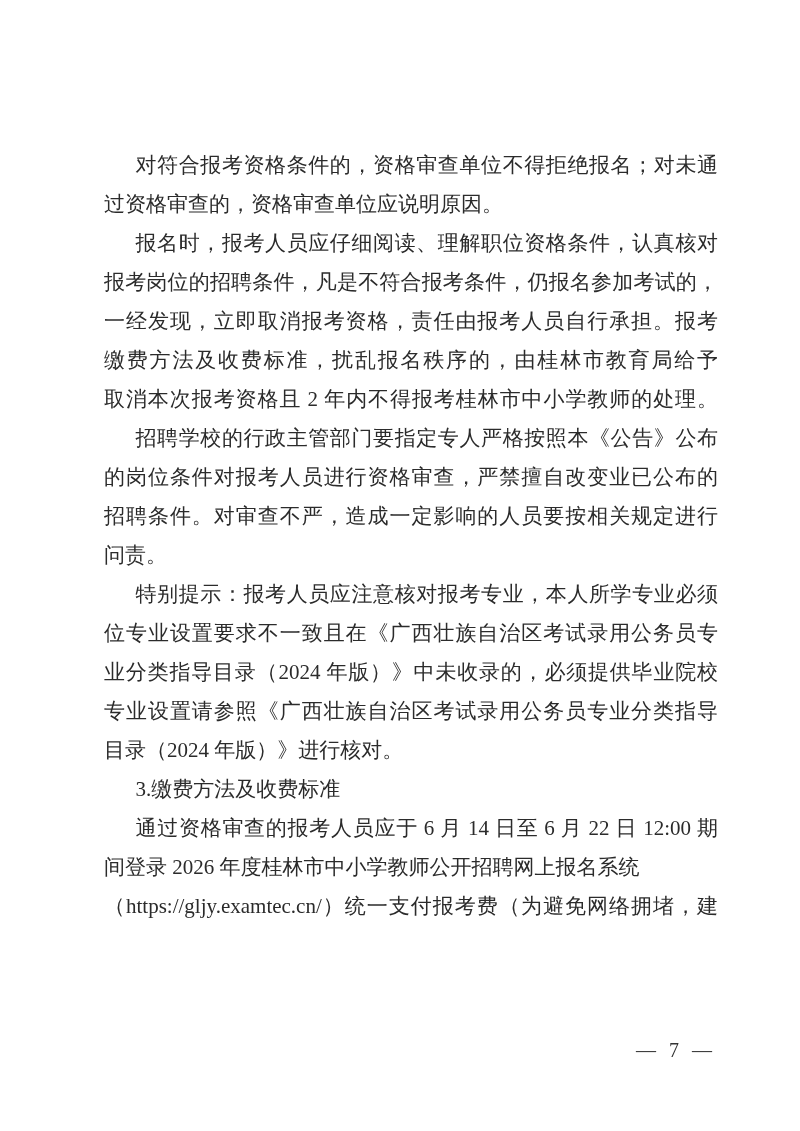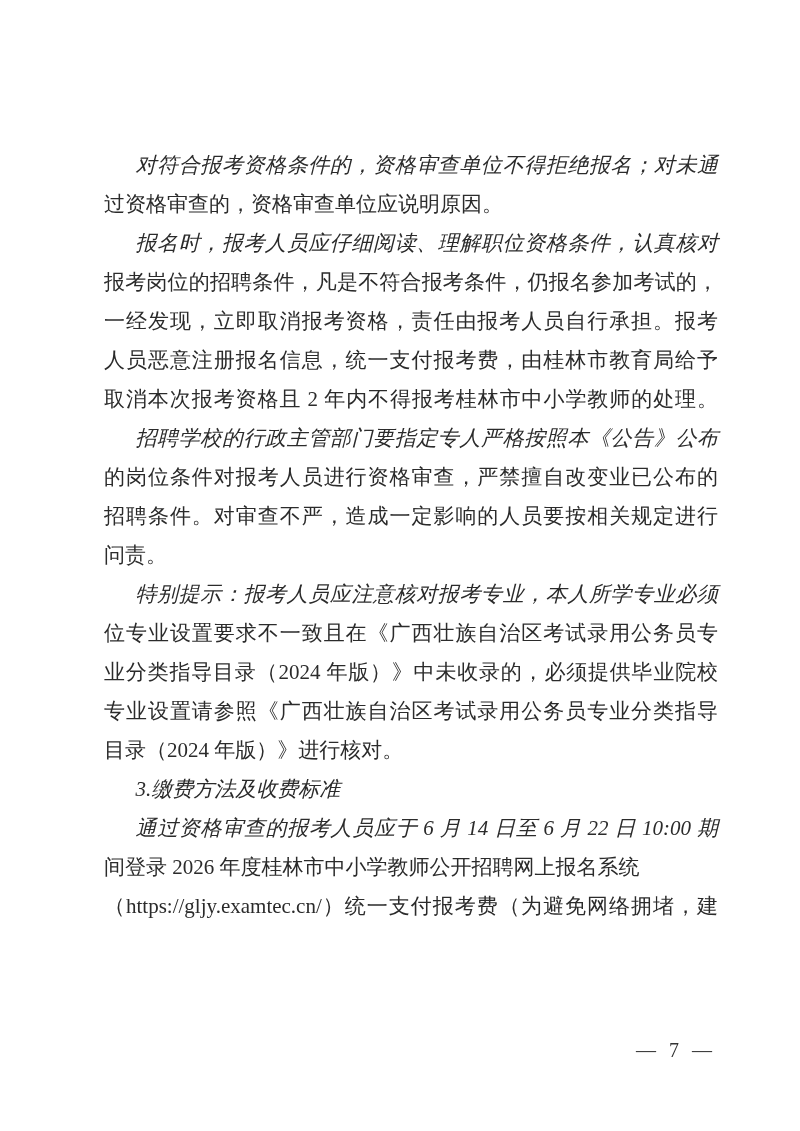--- a/index.html
+++ b/index.html
@@ -28,21 +28,20 @@
     height: 39px;
     white-space: pre-wrap;
     text-align: left;
   }
   .ln.j {
     text-align: justify;
     text-align-last: justify;
   }
   .ln.ind {
     text-indent: 1.5em;
-    font-style: italic;
   }
   .footer {
     position: absolute;
     top: 1038px;
     right: 88px;
     display: flex;
     align-items: center;
     gap: 13px;
     font-size: 20px;
     line-height: 24px;
@@ -53,33 +52,33 @@
 <body>
 
 <div class="page">
 
   <div class="doc">
     <div class="ln j ind">对符合报考资格条件的，资格审查单位不得拒绝报名；对未通</div>
     <div class="ln">过资格审查的，资格审查单位应说明原因。</div>
     <div class="ln j ind">报名时，报考人员应仔细阅读、理解职位资格条件，认真核对</div>
     <div class="ln j">报考岗位的招聘条件，凡是不符合报考条件，仍报名参加考试的，</div>
     <div class="ln j">一经发现，立即取消报考资格，责任由报考人员自行承担。报考</div>
-    <div class="ln j">人员恶意注册报名信息，统一支付报考费，由桂林市教育局给予</div>
+    <div class="ln j">缴费方法及收费标准，扰乱报名秩序的，由桂林市教育局给予</div>
     <div class="ln j">取消本次报考资格且 2 年内不得报考桂林市中小学教师的处理。</div>
     <div class="ln j ind">招聘学校的行政主管部门要指定专人严格按照本《公告》公布</div>
     <div class="ln j">的岗位条件对报考人员进行资格审查，严禁擅自改变业已公布的</div>
     <div class="ln j">招聘条件。对审查不严，造成一定影响的人员要按相关规定进行</div>
     <div class="ln">问责。</div>
     <div class="ln j ind">特别提示：报考人员应注意核对报考专业，本人所学专业必须</div>
     <div class="ln j">位专业设置要求不一致且在《广西壮族自治区考试录用公务员专</div>
     <div class="ln j">业分类指导目录（2024 年版）》中未收录的，必须提供毕业院校</div>
     <div class="ln j">专业设置请参照《广西壮族自治区考试录用公务员专业分类指导</div>
     <div class="ln">目录（2024 年版）》进行核对。</div>
     <div class="ln ind">3.缴费方法及收费标准</div>
-    <div class="ln j ind">通过资格审查的报考人员应于 6 月 14 日至 6 月 22 日 10:00 期</div>
+    <div class="ln j ind">通过资格审查的报考人员应于 6 月 14 日至 6 月 22 日 12:00 期</div>
     <div class="ln">间登录 2026 年度桂林市中小学教师公开招聘网上报名系统</div>
     <div class="ln j">（https://gljy.examtec.cn/）统一支付报考费（为避免网络拥堵，建</div>
   </div>
 
   <div class="footer">
     <span>—</span>
     <span>7</span>
     <span>—</span>
   </div>
 

